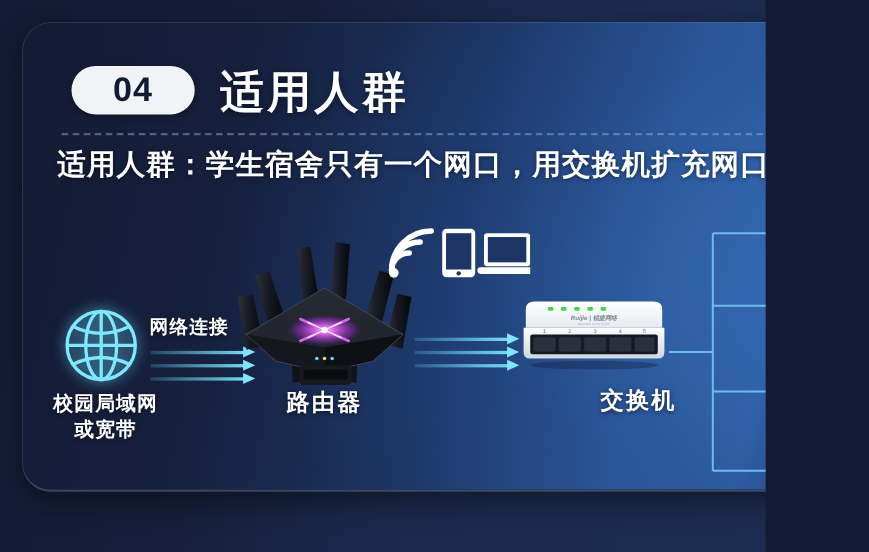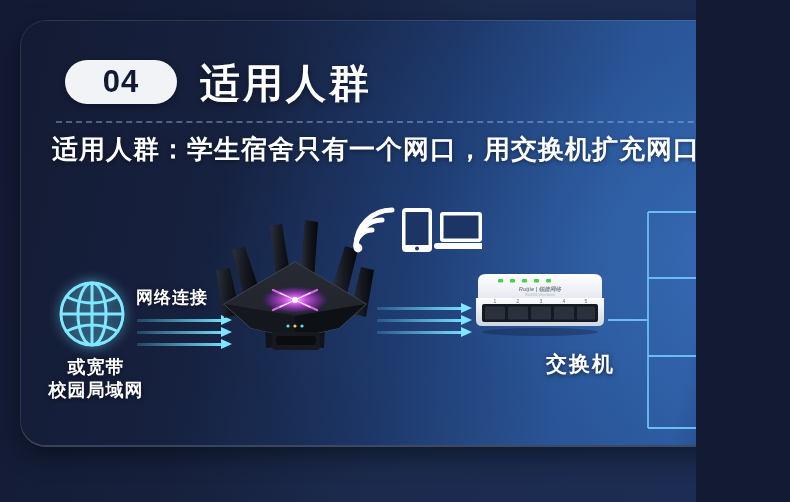--- a/index.html
+++ b/index.html
@@ -126,22 +126,22 @@
           <circle cx="36" cy="36" r="31"></circle>
           <ellipse cx="36" cy="36" rx="14" ry="31"></ellipse>
           <line x1="5" y1="36" x2="67" y2="36"></line>
           <line x1="36" y1="5" x2="36" y2="67"></line>
           <path d="M11 19 Q36 31 61 19"></path>
           <path d="M11 53 Q36 41 61 53"></path>
         </g>
       </svg>
     </div>
     <div class="lan-label">
+      <div>校园局域网</div>
       <div>或宽带</div>
-      <div>校园局域网</div>
     </div>
 
     <div class="netlabel">网络连接</div>
     <div class="arrowset" id="arrows-left">
       <div class="ar"></div>
       <div class="ar"></div>
       <div class="ar"></div>
     </div>
 
     <div class="router">
@@ -204,20 +204,21 @@
         <rect x="66" y="120" width="48" height="18" rx="4" fill="#17191f"></rect>
         <rect x="70" y="124" width="40" height="9" rx="3" fill="#0a0c10"></rect>
 
         <g>
           <circle cx="82" cy="114" r="1.6" fill="#59e0ff"></circle>
           <circle cx="89" cy="114" r="1.6" fill="#ffd24d"></circle>
           <circle cx="96" cy="114" r="1.6" fill="#59e0ff"></circle>
         </g>
       </svg>
     </div>
+    <div class="router-label">路由器</div>
 
     <div class="wifiicons">
       <svg width="132" height="62" viewBox="0 0 132 62">
 
         <g fill="none" stroke="#ffffff" stroke-width="5" stroke-linecap="round" transform="translate(2,4)">
           <path d="M4 40 A26 26 0 0 1 30 14" transform="rotate(0 4 40)"></path>
           <path d="M4 40 A16 16 0 0 1 20 24"></path>
           <path d="M4 40 A36 36 0 0 1 40 4"></path>
         </g>
         <circle cx="8" cy="46" r="4.4" fill="#ffffff"></circle>

